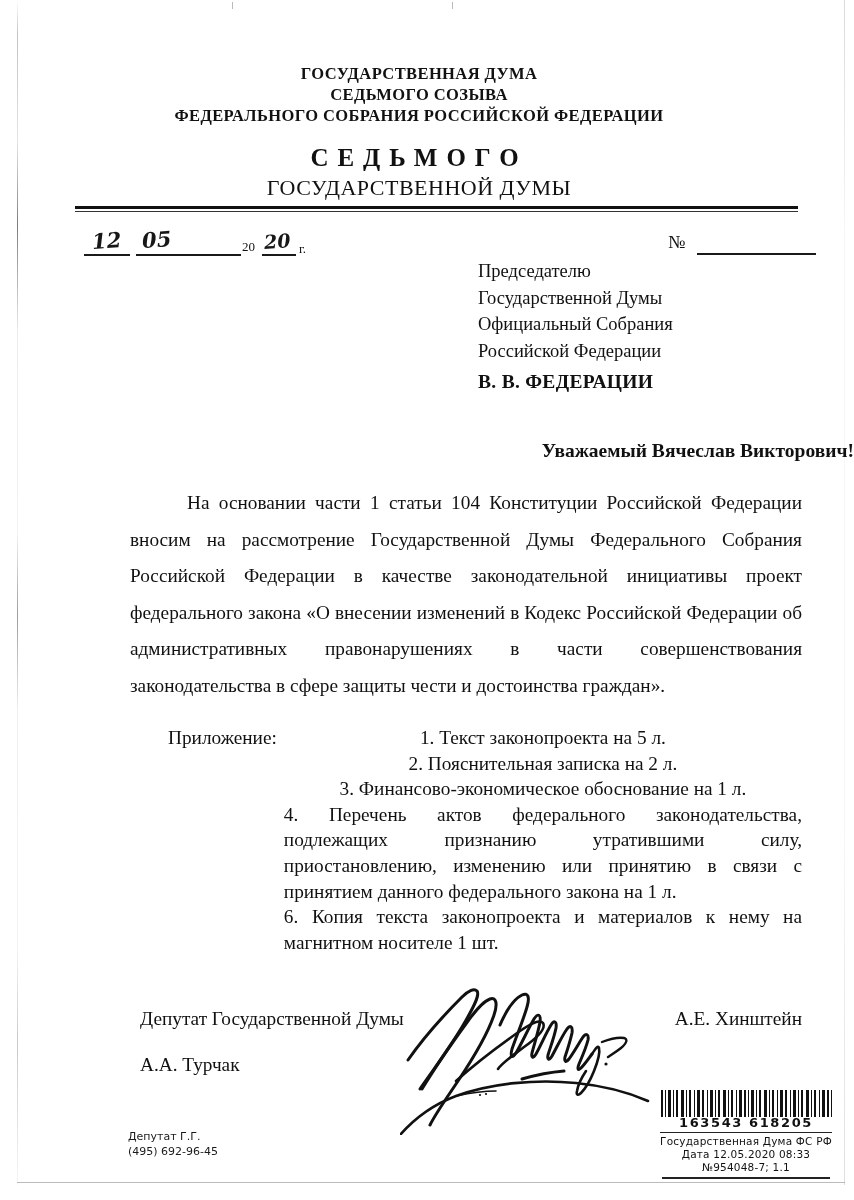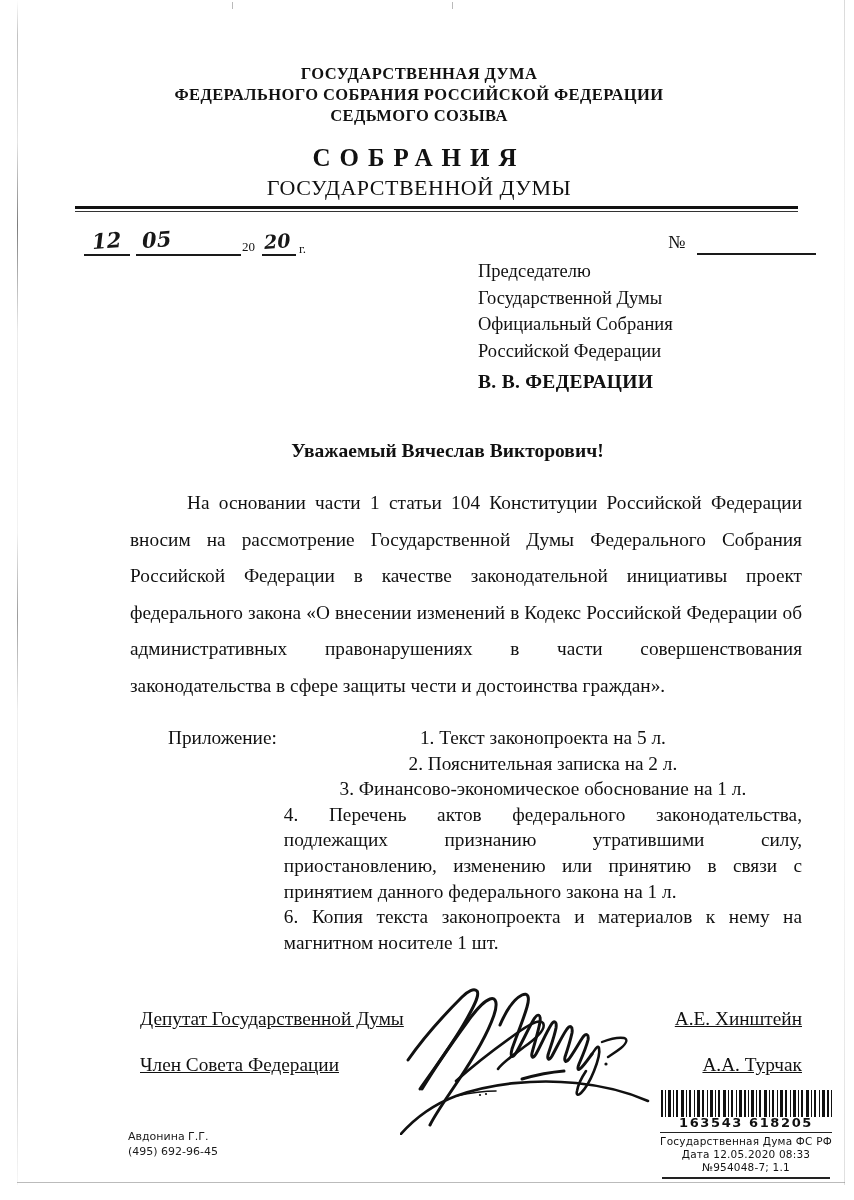--- a/index.html
+++ b/index.html
@@ -160,21 +160,21 @@
     left: 478px; top: 371px;
     font-size: 19.5px;
     font-weight: bold;
     letter-spacing: .3px;
   }
 
   
   .salutation {
     position: absolute;
     left: 0; right: 0; top: 440px;
-    text-align: center;
+    text-align: right;
     font-size: 19.5px;
     font-weight: bold;
     padding-left: 41px;
   }
 
   
   .body-text {
     position: absolute;
     left: 130px; top: 485px;
     width: 672px;
@@ -217,21 +217,20 @@
     left: 140px; top: 1008px;
     width: 662px;
     font-size: 19.3px;
   }
   .sig-line {
     position: relative;
     display: flex;
     justify-content: space-between;
     align-items: baseline;
     height: 46px;
-    text-decoration: underline;
   }
   .sig-role { white-space: nowrap; }
   .sig-name { white-space: nowrap; }
   .sig-ink {
     position: absolute;
     left: 400px; top: 985px;
     width: 300px; height: 150px;
     pointer-events: none;
   }
 
@@ -288,23 +287,23 @@
 <div class="page">
 
   <div class="scan-edge-left"></div>
   <div class="scan-edge-right"></div>
   <div class="scan-edge-bottom"></div>
   <div class="scan-tick-top" style="left:232px;"></div>
   <div class="scan-tick-top" style="left:452px;"></div>
 
   <div class="letterhead">
     <div class="lh-line">ГОСУДАРСТВЕННАЯ ДУМА</div>
+    <div class="lh-line">СЕДЬМОГО СОЗЫВА</div>
     <div class="lh-line">ФЕДЕРАЛЬНОГО СОБРАНИЯ РОССИЙСКОЙ ФЕДЕРАЦИИ</div>
-    <div class="lh-line">СЕДЬМОГО СОЗЫВА</div>
-    <div class="lh-deputat">СОБРАНИЯ</div>
+    <div class="lh-deputat">СЕДЬМОГО</div>
     <div class="lh-duma">ГОСУДАРСТВЕННОЙ ДУМЫ</div>
   </div>
 
   <div class="rule-thick"></div>
   <div class="rule-thin"></div>
 
   <div class="date-row">
     <span class="hw date-day">12</span>
     <span class="hw date-mon">05</span>
     <span class="date-yr-prefix">20</span>
@@ -344,21 +343,20 @@
       </div>
     </div>
   </div>
 
   <div class="sig-block">
     <div class="sig-line">
       <span class="sig-role">Депутат Государственной Думы</span>
       <span class="sig-name">А.Е. Хинштейн</span>
     </div>
     <div class="sig-line">
-      <span class="sig-role">Член Совета Федерации</span>
       <span class="sig-name">А.А. Турчак</span>
     </div>
   </div>
 
   <svg class="sig-ink" viewBox="0 0 300 150">
     <g fill="none" stroke="#111" stroke-linecap="round" stroke-linejoin="round">
       <path d="M8,75 C24,52 44,30 62,12 C68,6 74,3 77,6 C80,10 74,22 62,42 C50,62 34,84 20,104" stroke-width="3"></path>
       <path d="M22,104 C34,84 52,58 68,36 C76,25 84,16 90,14 C96,12 98,18 94,30 C88,48 74,72 58,96 C46,114 36,128 30,140" stroke-width="3"></path>
       <path d="M56,96 C76,78 100,60 120,46 C132,38 140,34 143,38 C146,43 138,52 124,62 C112,71 102,78 98,84" stroke-width="2.6"></path>
       <path d="M100,40 C106,26 114,14 122,10 C128,7 130,12 127,22 C123,36 116,52 112,64 C110,72 112,74 116,68 C122,58 128,44 134,34 C138,28 141,29 140,37 C138,48 134,60 132,68 C131,73 133,74 136,69 C141,60 146,48 151,40 C154,35 157,36 156,43 C154,53 150,63 148,70 C147,75 149,76 152,71 C157,62 162,51 167,44 C170,40 173,41 172,48 C170,57 167,66 165,72 C164,77 166,78 169,74 C174,67 179,58 183,52 C186,48 189,49 188,55 C186,63 182,72 179,79 C177,84 178,86 181,83 C185,79 189,73 192,69" stroke-width="3"></path>
@@ -422,17 +420,17 @@
     </svg>
     <div class="stamp-digits">163543 618205</div>
     <div class="stamp-rule"></div>
     <div class="stamp-text">Государственная Дума ФС РФ</div>
     <div class="stamp-text">Дата 12.05.2020 08:33</div>
     <div class="stamp-text">№954048-7;  1.1</div>
     <div class="stamp-rule-bottom"></div>
   </div>
 
   <div class="footer">
-    <div>Авдонина Г.Г.</div>
+    <div>Депутат Г.Г.</div>
     <div>(495) 692-96-45</div>
   </div>
 
 </div>
 
 </body></html>

